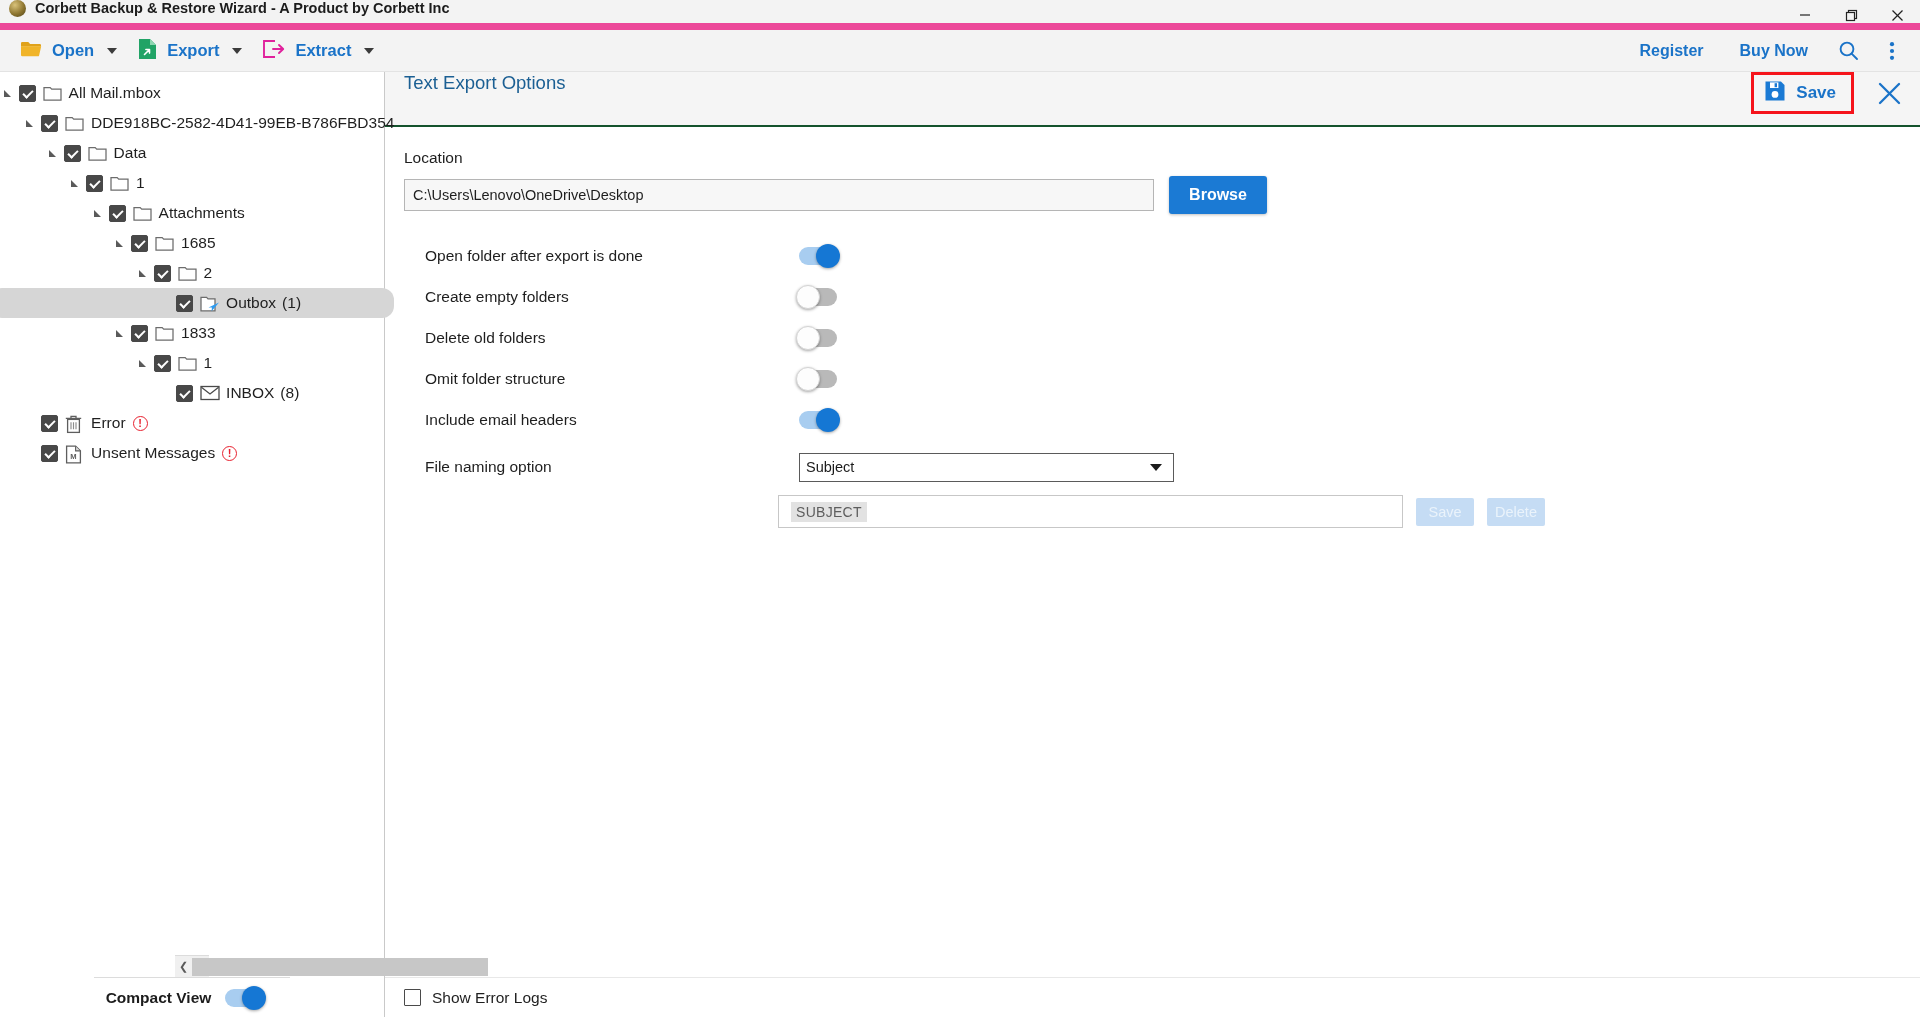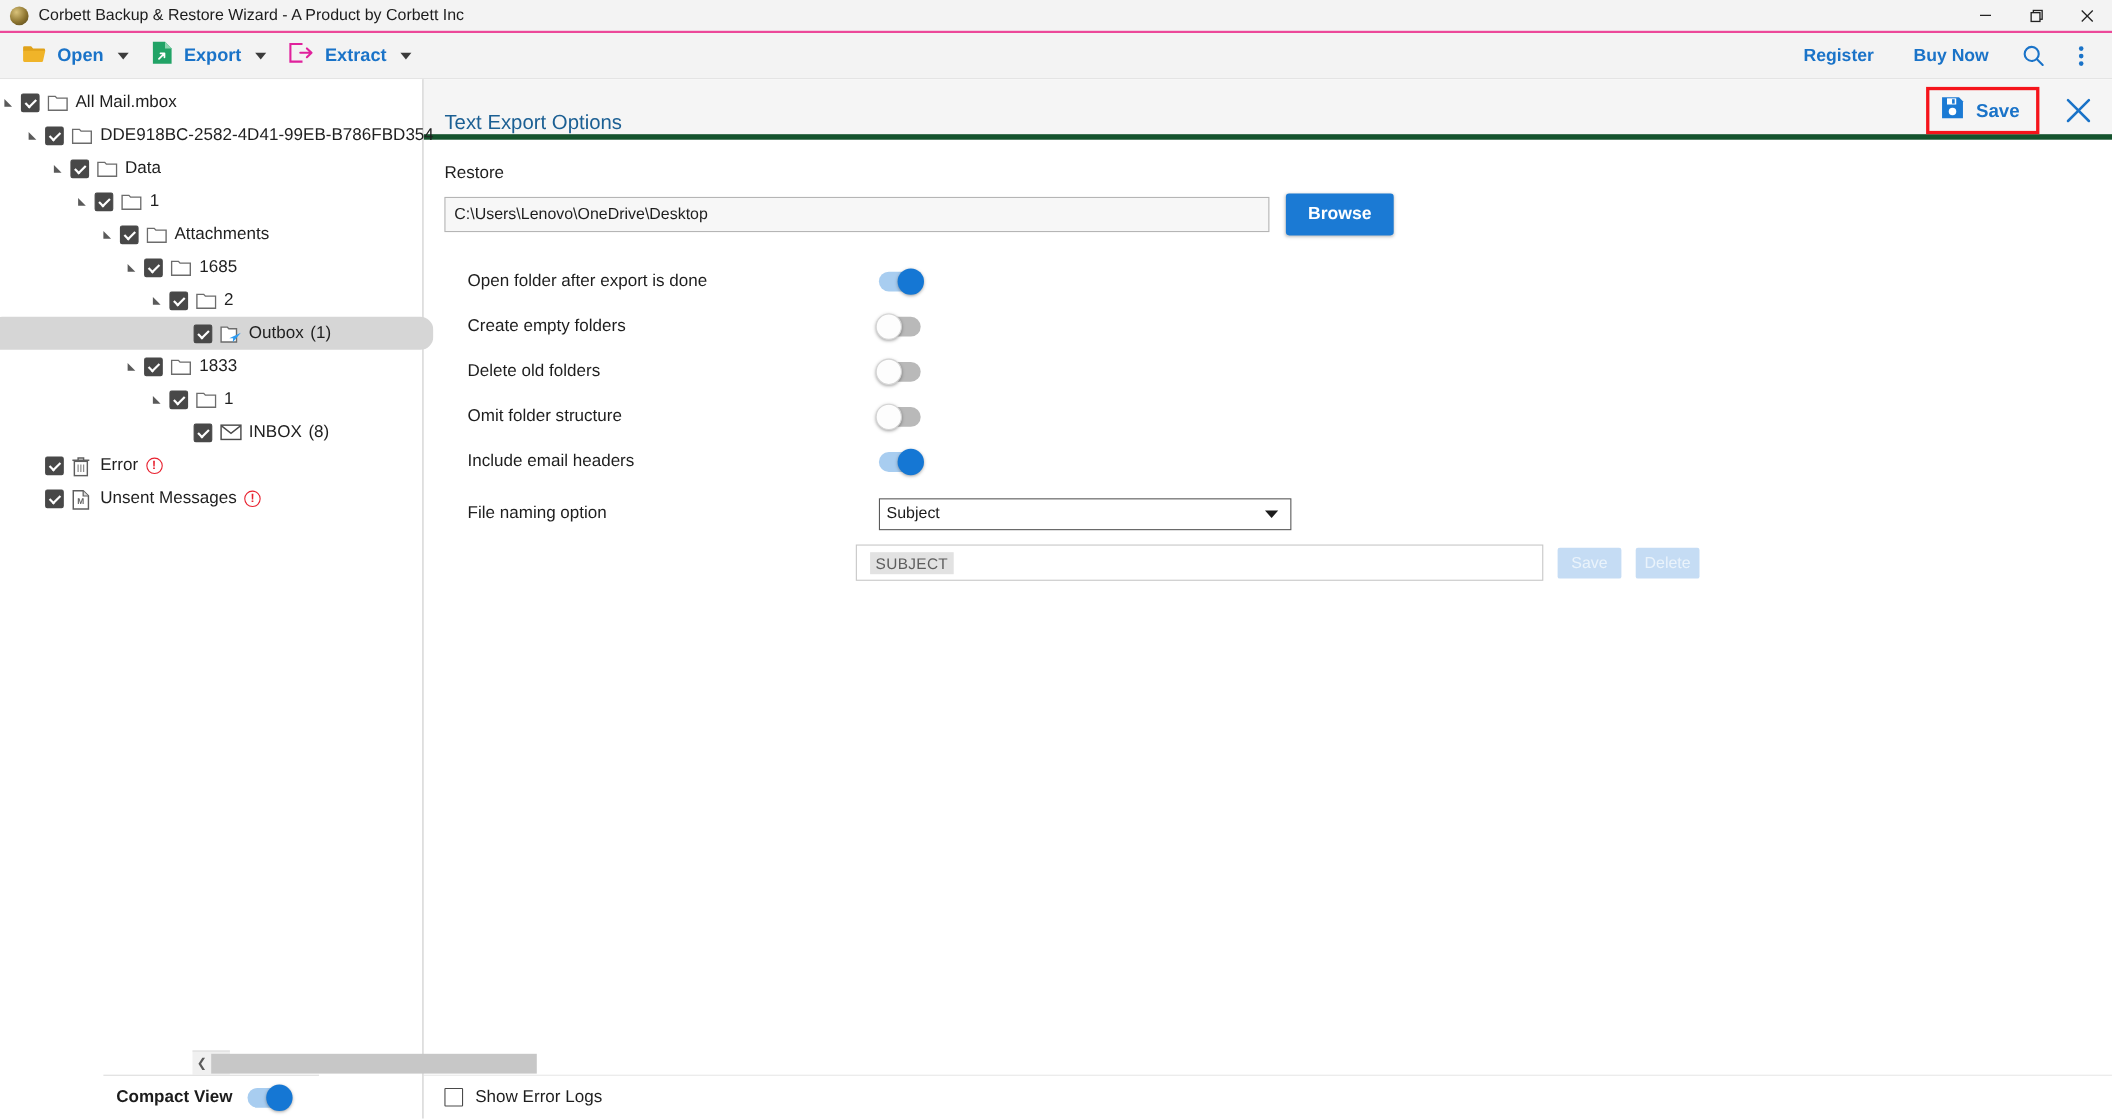--- a/index.html
+++ b/index.html
@@ -7,22 +7,23 @@
   body {
     width:1920px; height:1017px;
     font-family:"Liberation Sans", sans-serif;
     background:#ffffff;
     overflow:hidden;
     -webkit-font-smoothing:antialiased;
   }
 
   
   #titlebar{
-    height:30px; background:#f3f3f3; display:flex; align-items:center;
-    border-bottom:2px solid #ec4899;
+    height:30px; background:#f3f3f3; display:flex; align-items:flex-start;
+    border-bottom:7px solid #ec4899;
+    font-weight:bold;
   }
   #app-logo{
     width:17px;height:17px;margin-left:9px;margin-right:9px;border-radius:50%;
     background:radial-gradient(circle at 35% 30%, #d9c27a 0%, #8d7530 55%, #4c3f17 100%);
     flex:0 0 auto;
   }
   #title-text{ font-size:14.5px; color:#1c1c1c; white-space:nowrap; }
   #win-buttons{ margin-left:auto; display:flex; height:30px; }
   .win-btn{
     width:46px;height:30px;display:flex;align-items:center;justify-content:center;
@@ -112,22 +113,22 @@
   .sw .knob{
     position:absolute;top:-3px;width:24px;height:24px;border-radius:50%;
     box-shadow:0 1px 3px rgba(0,0,0,.35);
   }
   .sw.on .knob{ right:-3px;background:#1577d4; }
   .sw.off .knob{ left:-3px;background:#fdfdfd;border:1px solid #d4d4d4; }
 
   
   #right-panel{ flex:1; display:flex; flex-direction:column; background:#fff; min-width:0; }
   #panel-header{
-    height:55px;background:#f5f5f5;border-bottom:5px solid #14532d;
-    display:flex;align-items:flex-end;padding-left:19px;
+    height:55px;background:#f5f5f5;border-bottom:2px solid #14532d;
+    display:flex;align-items:flex-start;padding-left:19px;
   }
   #panel-title{ font-size:18.5px;color:#1b5f93; }
   #header-actions{ margin-left:auto; display:flex; align-items:center; padding-right:14px; gap:0; }
   #save-wrap{
     border:3px solid #f5141b; padding:5px 15px 5px 10px; display:flex;align-items:center;gap:10px;
     margin-right:18px;
   }
   #save-label{ color:#1a73c8;font-size:17px;font-weight:600; }
   #close-x{ width:34px;height:34px;display:flex;align-items:center;justify-content:center;color:#1a73c8; }
 
@@ -435,21 +436,21 @@
           <svg width="25" height="25" viewBox="0 0 25 25">
             <line x1="3" y1="3" x2="22" y2="22" stroke="#1a73c8" stroke-width="2.3" stroke-linecap="round"></line>
             <line x1="22" y1="3" x2="3" y2="22" stroke="#1a73c8" stroke-width="2.3" stroke-linecap="round"></line>
           </svg>
         </div>
       </div>
     </div>
 
     <div id="form">
 
-      <div class="field-label" id="loc-label">Restore</div>
+      <div class="field-label" id="loc-label">Location</div>
       <div id="loc-row">
         <input id="loc-input" type="text" value="C:\Users\Lenovo\OneDrive\Desktop" style="">
         <button id="browse-btn">Browse</button>
       </div>
 
       <div id="options-list">
           <div class="opt-row">
             <div class="opt-label">Open folder after export is done</div>
             <div class="opt-sw-cell">
               <span class="sw on">

